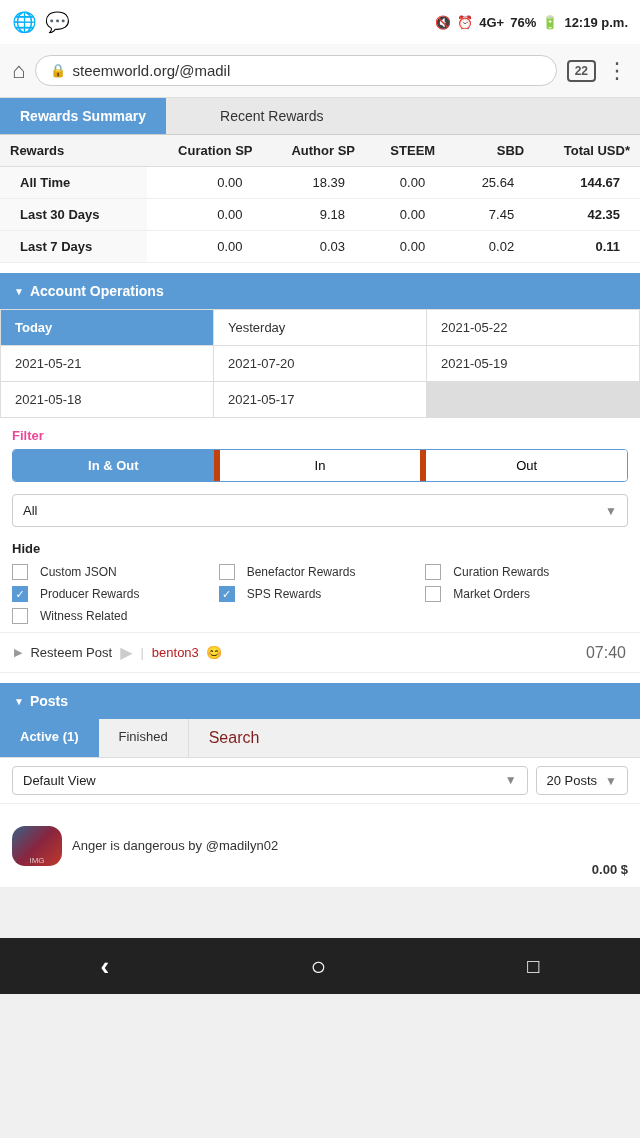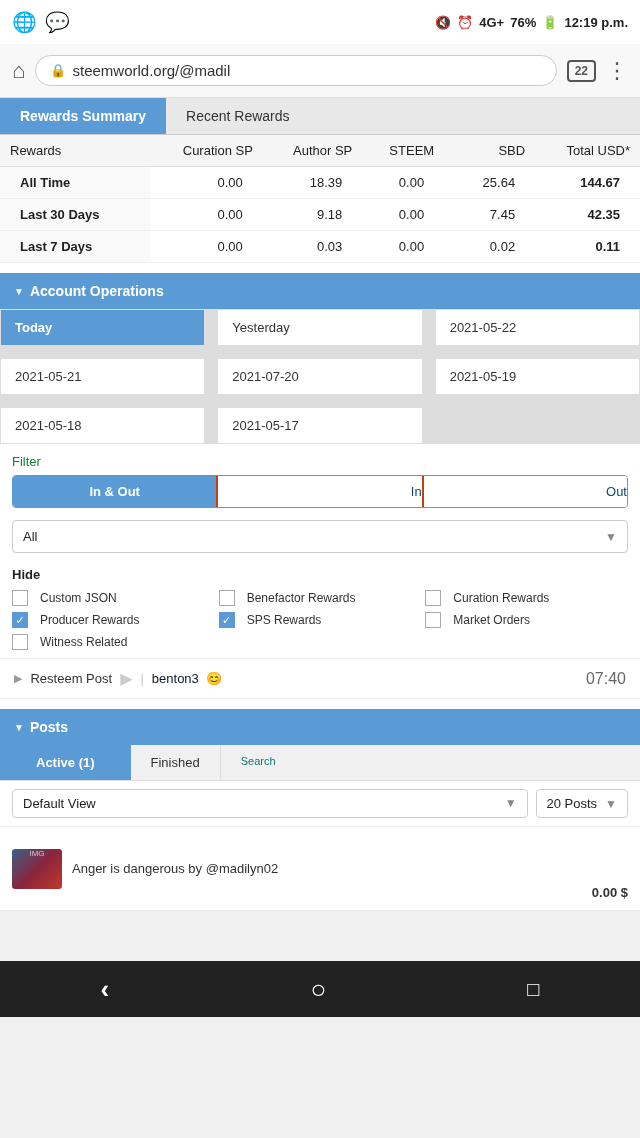--- a/index.html
+++ b/index.html
@@ -53,20 +53,21 @@
     .menu-dots { font-size: 22px; color: #555; }
 
     
     .content { background: #fff; }
 
     
     .section-tabs {
       display: flex;
       background: #e8e8e8;
       border-bottom: 1px solid #ccc;
+      gap: 34px;
     }
     .tab-active {
       background: #5b9bd5;
       color: #fff;
       padding: 10px 20px;
       font-weight: bold;
       font-size: 14px;
       flex: 0 0 auto;
     }
     .tab-inactive {
@@ -75,21 +76,21 @@
       font-size: 14px;
       flex: 0 0 auto;
     }
 
     
     .rewards-table { width: 100%; border-collapse: collapse; }
     .rewards-table th {
       background: #f5f5f5;
       padding: 8px 10px;
       text-align: right;
-      font-weight: normal;
+      font-weight: bold;
       font-size: 13px;
       border-bottom: 1px solid #ddd;
     }
     .rewards-table th:first-child { text-align: left; }
     .rewards-table td {
       padding: 8px 20px;
       text-align: right;
       border-bottom: 1px solid #eee;
       font-size: 13px;
     }
@@ -106,65 +107,65 @@
       display: flex;
       align-items: center;
       gap: 6px;
       margin-top: 10px;
     }
 
     
     .date-grid {
       display: grid;
       grid-template-columns: 1fr 1fr 1fr;
-      gap: 14px;
+      gap: 1px;
       background: #ddd;
       border: 1px solid #ddd;
     }
     .date-cell {
       background: #fff;
       padding: 10px 14px;
       font-size: 13px;
       color: #333;
       cursor: pointer;
     }
     .date-cell.active {
       background: #5b9bd5;
       color: #fff;
       font-weight: bold;
     }
 
     
     .filter-section { padding: 10px 12px 6px 12px; }
-    .filter-label { font-size: 13px; font-weight: normal; margin-bottom: 6px; color: #15803d; }
+    .filter-label { font-size: 13px; font-weight: bold; margin-bottom: 6px; color: #ec4899; }
 
     
     .filter-buttons {
       display: flex;
       border: 1px solid #5b9bd5;
       border-radius: 4px;
       overflow: hidden;
     }
     .filter-btn-active {
       background: #5b9bd5;
       color: #fff;
       padding: 8px 0;
       text-align: center;
       flex: 1;
       font-size: 13px;
       font-weight: bold;
     }
     .filter-btn-inactive {
       background: #fff;
-      color: #0c4a6e;
+      color: #000000;
       padding: 8px 0;
-      text-align: right;
+      text-align: center;
       flex: 1;
       font-size: 13px;
-      border-left: 2px solid #c2410c;
+      border-left: 6px solid #c2410c;
     }
 
     
     .all-dropdown {
       margin: 6px 12px;
       border: 1px solid #ccc;
       border-radius: 4px;
       padding: 8px 10px;
       background: #fff;
       display: flex;
@@ -208,47 +209,47 @@
       border-bottom: 1px solid #eee;
       padding: 10px 14px;
       display: flex;
       align-items: center;
       gap: 8px;
       font-size: 13px;
       color: #333;
       background: #fff;
     }
     .resteem-arrow { color: #999; font-size: 11px; }
-    .resteem-user { color: #0f172a; }
+    .resteem-user { color: #b91c1c; }
     .resteem-time { margin-left: auto; color: #666; font-size: 16px; }
 
     
     .posts-tabs {
       display: flex;
       border-bottom: 1px solid #ddd;
     }
     .posts-tab-active {
       background: #5b9bd5;
       color: #fff;
-      padding: 10px 36px;
+      padding: 10px 20px;
       font-size: 13px;
       font-weight: bold;
     }
     .posts-tab-inactive {
       background: #f0f0f0;
       color: #333;
       padding: 10px 20px;
       font-size: 13px;
       border-right: 1px solid #ddd;
     }
     .posts-tab-search {
       background: #f0f0f0;
-      color: #0f766e;
+      color: #7f1d1d;
       padding: 10px 20px;
-      font-size: 11px;
+      font-size: 16px;
       flex: 1;
     }
 
     
     .posts-controls {
       display: flex;
       align-items: center;
       padding: 8px 12px;
       gap: 8px;
       border-bottom: 1px solid #eee;
@@ -279,24 +280,24 @@
       display: flex;
       align-items: center;
       padding: 10px 12px;
       border-bottom: 1px solid #eee;
       gap: 10px;
     }
     .post-thumb {
       width: 50px;
       height: 40px;
       background: linear-gradient(135deg, #3a6186 0%, #89253e 50%, #c0392b 100%);
-      border-radius: 3px;
+      border-radius: 13px;
       flex-shrink: 0;
       display: flex;
-      align-items: flex-start;
+      align-items: flex-end;
       justify-content: center;
       overflow: hidden;
     }
     .post-thumb-inner {
       font-size: 8px;
       color: rgba(255,255,255,0.7);
       text-align: center;
       line-height: 1.2;
     }
     .post-title { flex: 1; font-size: 13px; color: #333; }

